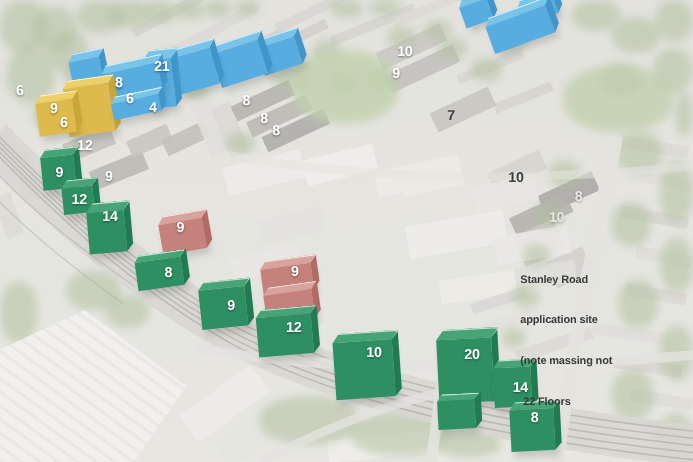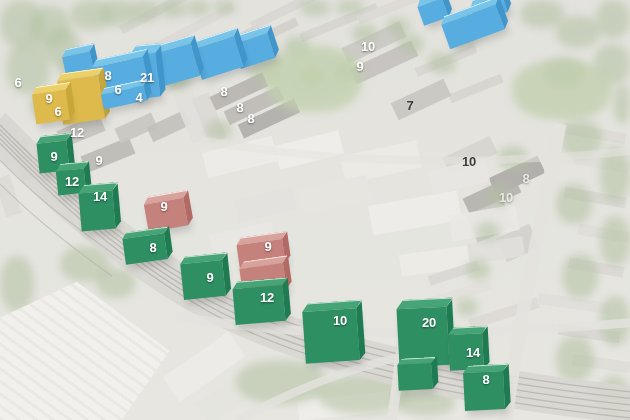--- a/index.html
+++ b/index.html
@@ -321,21 +321,21 @@
         <div class="side"></div>
       </div>
     </div>
 
   <div id="labels">
       <span class="lbl white" style="left: 18px; top: 82px;">6</span>
       <span class="lbl white" style="left: 49px; top: 98px;">9</span>
       <span class="lbl white" style="left: 58px; top: 111px;">6</span>
       <span class="lbl white" style="left: 108px; top: 75px;">8</span>
       <span class="lbl white" style="left: 118px; top: 89px;">6</span>
-      <span class="lbl white" style="left: 147px; top: 77px;">21</span>
+      <span class="lbl white" style="left: 147px; top: 60px;">21</span>
       <span class="lbl white" style="left: 139px; top: 97px;">4</span>
       <span class="lbl white" style="left: 77px; top: 132px;">12</span>
       <span class="lbl white" style="left: 99px; top: 160px;">9</span>
       <span class="lbl white" style="left: 224px; top: 91px;">8</span>
       <span class="lbl white" style="left: 240px; top: 107px;">8</span>
       <span class="lbl white" style="left: 251px; top: 118px;">8</span>
       <span class="lbl white" style="left: 368px; top: 46px;">10</span>
       <span class="lbl white" style="left: 360px; top: 66px;">9</span>
       <span class="lbl dark" style="left: 410px; top: 105px;">7</span>
       <span class="lbl dark" style="left: 469px; top: 161px;">10</span>
@@ -349,15 +349,19 @@
       <span class="lbl white" style="left: 268px; top: 246px;">9</span>
       <span class="lbl white" style="left: 210px; top: 277px;">9</span>
       <span class="lbl white" style="left: 267px; top: 297px;">12</span>
       <span class="lbl white" style="left: 340px; top: 320px;">10</span>
       <span class="lbl white" style="left: 429px; top: 322px;">20</span>
       <span class="lbl white" style="left: 473px; top: 352px;">14</span>
       <span class="lbl white" style="left: 486px; top: 379px;">8</span>
     </div>
 
   <div class="annotation">
+    <div>Stanley Road</div>
+    <div>application site</div>
+    <div>(note massing not</div>
+    <div> 22 Floors</div>
   </div>
 
 </div>
 
 </body></html>

